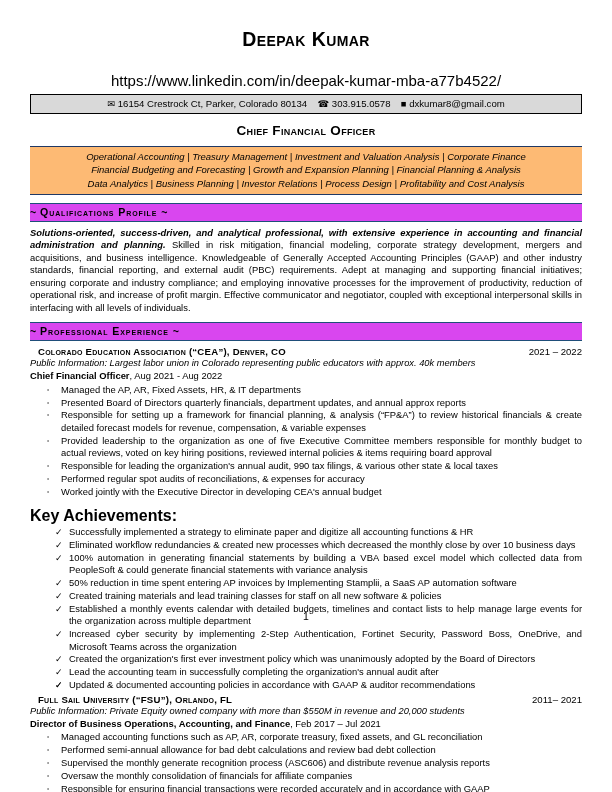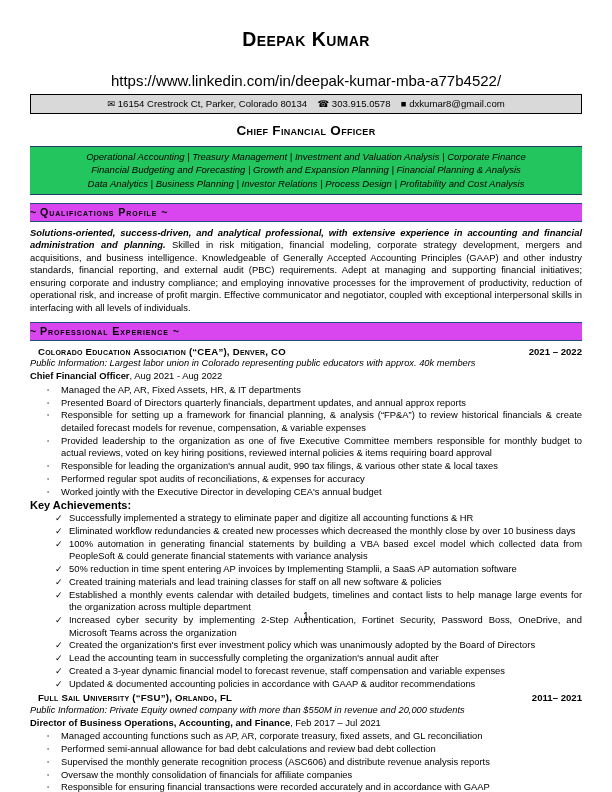--- a/index.html
+++ b/index.html
@@ -60,21 +60,21 @@
     text-align: center;
     font-size: 13.5px;
     font-weight: bold;
     font-variant: small-caps;
     letter-spacing: 0.3px;
     margin: 9px 0 8px 0;
   }
 
   
   .skills-banner {
-    background: #22c55e;
+    background: #fdba74;
     border-top: 1.3px solid #1f3864;
     border-bottom: 1.3px solid #1f3864;
     text-align: center;
     font-style: italic;
     font-size: 9.5px;
     line-height: 1.42;
     padding: 3px 6px 4px 6px;
   }
 
   
@@ -116,21 +116,21 @@
     font-size: 9.6px;
     font-weight: bold;
     font-variant: small-caps;
     letter-spacing: 0.25px;
     margin-left: 8px;
   }
   .job-header .years {
     font-variant: normal;
     letter-spacing: 0;
     font-size: 9.6px;
-    font-weight: bold;
+    font-weight: normal;
     white-space: nowrap;
   }
   .job-public {
     font-size: 9.3px;
     font-style: italic;
     line-height: 1.32;
     margin-top: 0.5px;
   }
   .job-role {
     font-size: 9.4px;
@@ -164,23 +164,23 @@
     line-height: 1.95;
   }
   ul.bullets.chk li { padding-left: 39px; }
   ul.bullets.chk li .marker {
     left: 25px;
     font-size: 9px;
     line-height: 1.35;
   }
 
   .key-ach {
-    font-size: 11px;
-    font-weight: bold;
-    margin-top: 1px;
+    font-size: 16px;
+    font-weight: bold;
+    margin-top: 9px;
   }
 
   .page-number {
     position: absolute;
     bottom: 14px;
     left: 0;
     width: 612px;
     text-align: center;
     font-size: 10.5px;
   }
@@ -248,21 +248,21 @@
         <ul class="bullets chk">
           <li><span class="marker">✓</span><span>Successfully implemented a strategy to eliminate paper and digitize all accounting functions &amp; HR</span></li>
           <li><span class="marker">✓</span><span>Eliminated workflow redundancies &amp; created new processes which decreased the monthly close by over 10 business days</span></li>
           <li><span class="marker">✓</span><span>100% automation in generating financial statements by building a VBA based excel model which collected data from PeopleSoft &amp; could generate financial statements with variance analysis</span></li>
           <li><span class="marker">✓</span><span>50% reduction in time spent entering AP invoices by Implementing Stamplii, a SaaS AP automation software</span></li>
           <li><span class="marker">✓</span><span>Created training materials and lead training classes for staff on all new software &amp; policies</span></li>
           <li><span class="marker">✓</span><span>Established a monthly events calendar with detailed budgets, timelines and contact lists to help manage large events for the organization across multiple department</span></li>
           <li><span class="marker">✓</span><span>Increased cyber security by implementing 2-Step Authentication, Fortinet Security, Password Boss, OneDrive, and Microsoft Teams across the organization</span></li>
           <li><span class="marker">✓</span><span>Created the organization's first ever investment policy which was unanimously adopted by the Board of Directors</span></li>
           <li><span class="marker">✓</span><span>Lead the accounting team in successfully completing the organization's annual audit after</span></li>
-          <li><span class="marker">✓</span><span>Created a 3-year dynamic financial model to forecast revenue, staff compensation and variable expenses</span></li>
+          <li><span class="marker">✓</span></li>
           <li><span class="marker">✓</span><span>Updated &amp; documented accounting policies in accordance with GAAP &amp; auditor recommendations</span></li>
         </ul>
       </div>
       <div class="job">
         <div class="job-header">
           <span>Full Sail University (“FSU”), Orlando, FL</span>
           <span class="years">2011– 2021</span>
         </div>
         <div class="job-public">Public Information: Private Equity owned company with more than $550M in revenue and 20,000 students</div>
         <div class="job-role"><b>Director of Business Operations, Accounting, and Finance</b><span>, Feb 2017 – Jul 2021</span></div>

